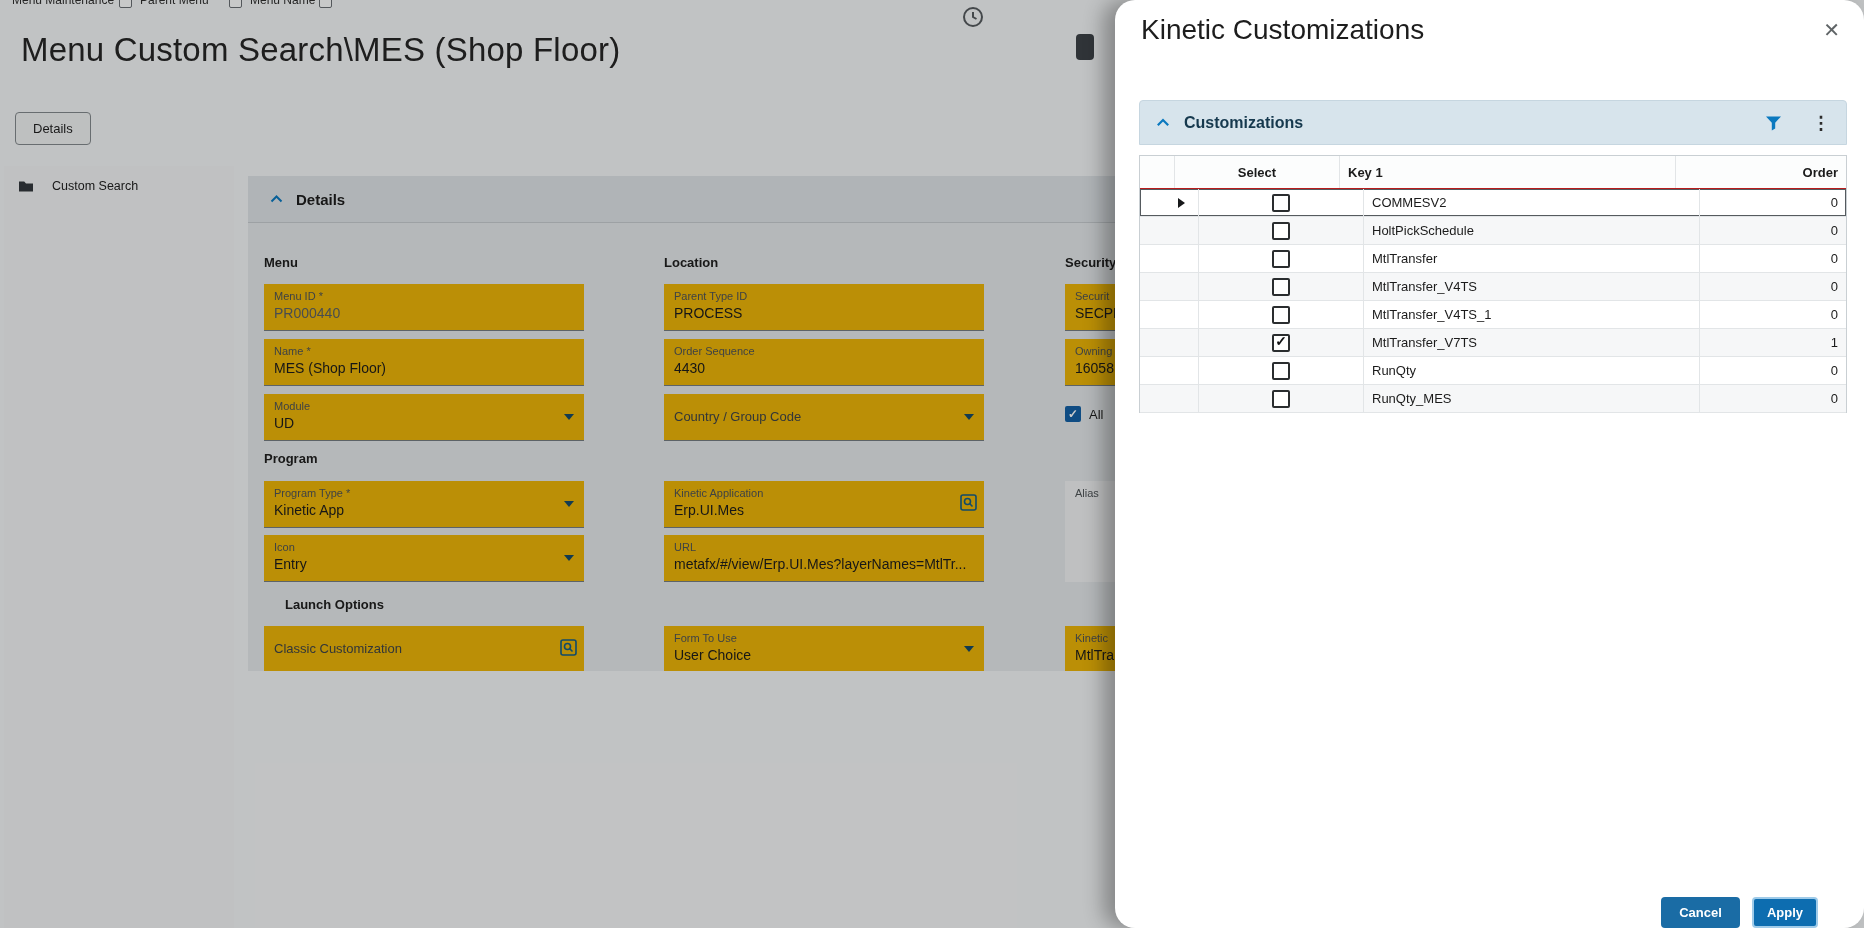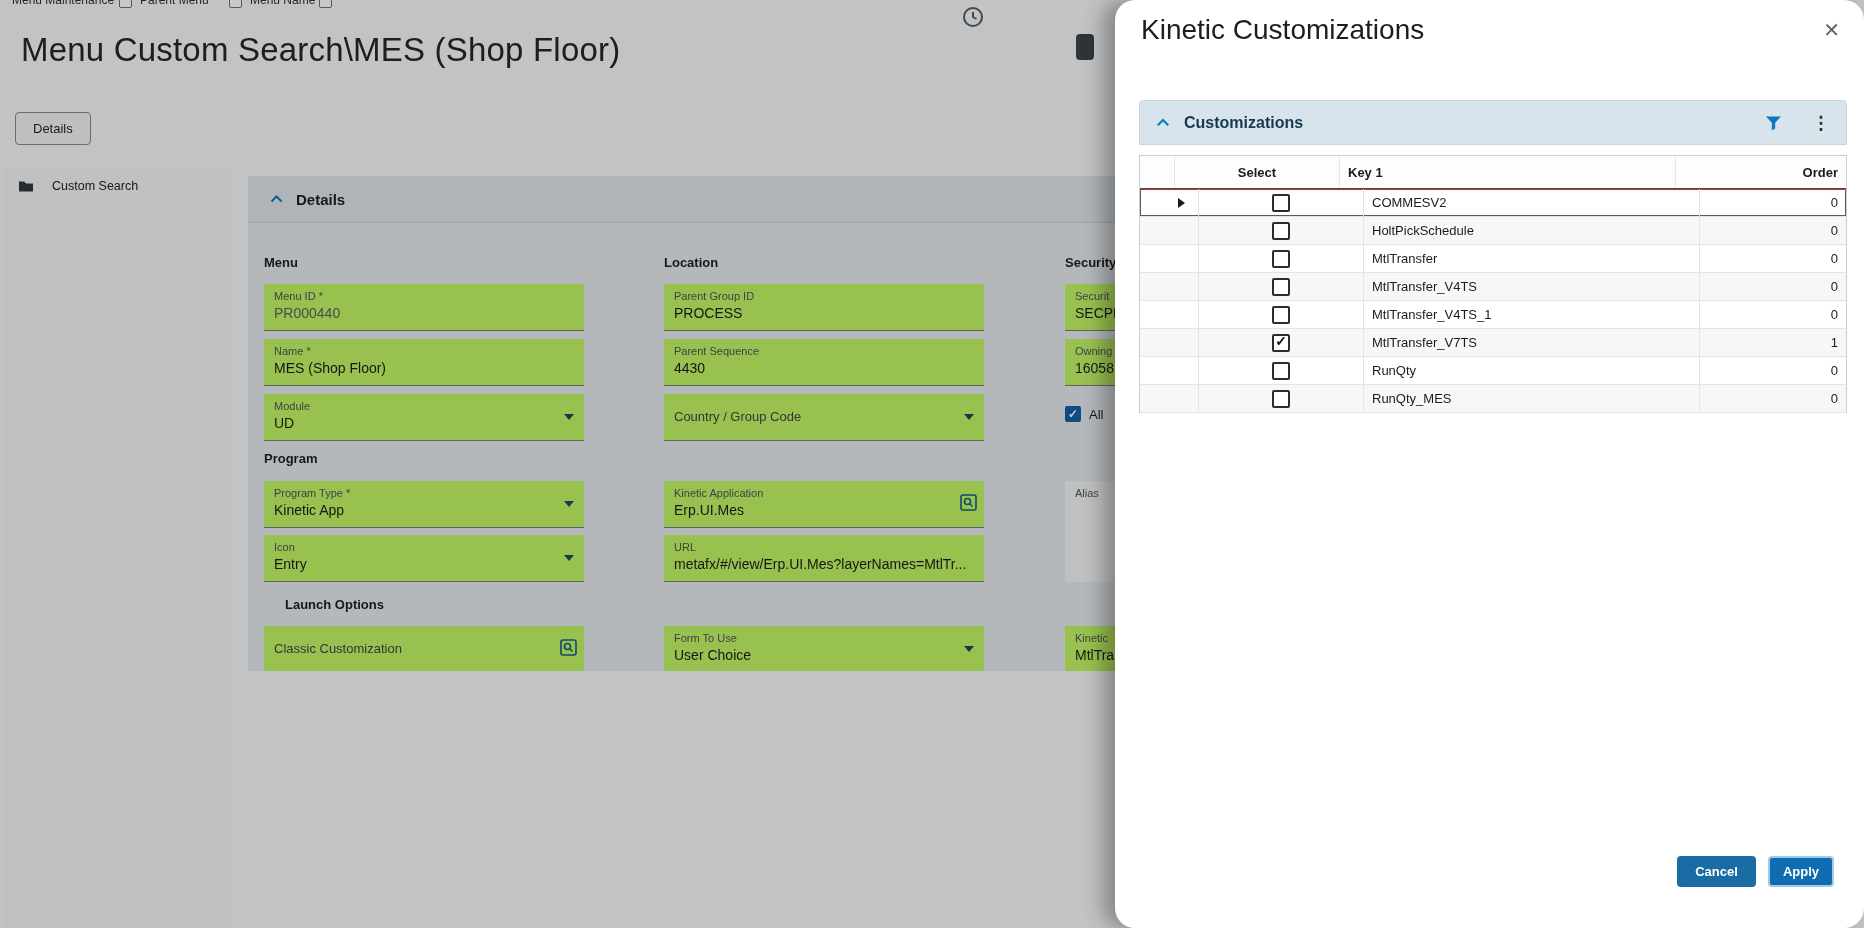--- a/index.html
+++ b/index.html
@@ -28,21 +28,21 @@
   .dhead{position:absolute;top:0;left:0;right:0;height:47px;background:#dde2e5;border-bottom:1px solid #c5cacd;
          display:flex;align-items:center;gap:13px;padding:0 22px;box-sizing:border-box;}
   .dhead .htxt{font-size:15px;font-weight:700;color:#1d1d1d;}
   .dbody{position:absolute;top:47px;left:0;right:0;bottom:0;}
   .col{position:absolute;top:16px;height:100%;}
   .c1{left:16px;width:320px;}
   .c2{left:416px;width:320px;}
   .c3{left:817px;width:320px;}
   .gtitle{position:absolute;font-size:13px;font-weight:700;color:#202020;}
   .g1{top:16px;}.g2{top:212px;}.g3{top:358px;padding-left:21px;}
-  .field{position:absolute;left:0;width:320px;height:47px;background:#bef264;border-bottom:1px solid #757c81;
+  .field{position:absolute;left:0;width:320px;height:47px;background:#eab308;border-bottom:1px solid #757c81;
          box-sizing:border-box;padding:6px 10px 4px;}
   .r1{top:45px;}.r2{top:100px;}.r3{top:155px;}.r4{top:242px;}.r5{top:296px;}.r6{top:387px;}
   .lbl{font-size:11px;color:#4e5356;white-space:nowrap;overflow:hidden;}
   .val{font-size:14px;color:#1c1c1c;margin-top:3px;white-space:nowrap;overflow:hidden;}
   .val.dis{color:#5c6164;}
   .field.empty .lbl{font-size:13px;margin-top:9px;color:#3f4447;}
   .caret{position:absolute;right:10px;top:20px;width:0;height:0;
          border-left:5px solid transparent;border-right:5px solid transparent;border-top:6px solid #174a66;}
   .srch{position:absolute;right:7px;top:13px;}
   .chkrow{position:absolute;left:0;top:167px;display:flex;align-items:center;gap:8px;}
@@ -80,22 +80,22 @@
   .grow:nth-child(even){background:#f6f7f8;}
   .grow.active{box-shadow:inset 0 0 0 1px #555a5e;}
   .gsel,.gcheck{justify-content:center;}
   .gkey{padding-left:8px;font-size:13px;color:#1b1b1b;}
   .gorder{justify-content:flex-end;padding-right:8px;font-size:13px;color:#1b1b1b;}
   .tri{width:0;height:0;border-left:7px solid #17181a;border-top:5px solid transparent;border-bottom:5px solid transparent;}
   .cbx{width:14px;height:14px;border:2px solid #2a2d2f;background:#fff;border-radius:2px;
        display:flex;align-items:center;justify-content:center;}
   .cbx.on::after{content:"✓";font-size:14px;font-weight:700;color:#101113;margin-top:-3px;}
 
-  .mfoot{position:absolute;left:0;right:0;bottom:0;height:72px;display:flex;align-items:flex-start;
-         justify-content:flex-end;gap:12px;padding-right:30px;box-sizing:border-box;}
+  .mfoot{position:absolute;left:0;right:0;bottom:0;height:72px;display:flex;align-items:flex-end;
+         justify-content:flex-end;gap:12px;padding-right:46px;box-sizing:border-box;}
   .btn{height:31px;border-radius:4px;font-family:inherit;font-size:13px;font-weight:700;color:#fff;cursor:pointer;}
   .btn.cancel{background:#1a6ca5;border:none;padding:0 18px;}
   .btn.apply{background:#0d6db0;border:2px solid #9fcbe9;padding:0 13px;}
 </style>
 </head>
 <body>
 
 <div class="app">
 
   <div class="main">
@@ -170,25 +170,25 @@
               <rect x="1" y="1" width="15" height="15" rx="2" fill="none" stroke="#155e86" stroke-width="1.6"></rect>
               <circle cx="7.5" cy="7.5" r="3" fill="none" stroke="#155e86" stroke-width="1.6"></circle>
               <path d="M9.8 9.8L12.5 12.5" stroke="#155e86" stroke-width="1.6"></path>
             </svg>
           </div>
         </div>
 
         <div class="col c2">
           <div class="gtitle g1">Location</div>
           <div class="field r1">
-            <div class="lbl">Parent Group ID</div>
+            <div class="lbl">Parent Type ID</div>
             <div class="val">PROCESS</div>
           </div>
           <div class="field r2">
-            <div class="lbl">Parent Sequence</div>
+            <div class="lbl">Order Sequence</div>
             <div class="val">4430</div>
           </div>
           <div class="field r3 empty">
             <div class="lbl">Country / Group Code</div>
             <span class="caret"></span>
           </div>
           <div class="field r4">
             <div class="lbl">Kinetic Application</div>
             <div class="val">Erp.UI.Mes</div>
             <svg class="srch" width="17" height="17" viewBox="0 0 17 17">

